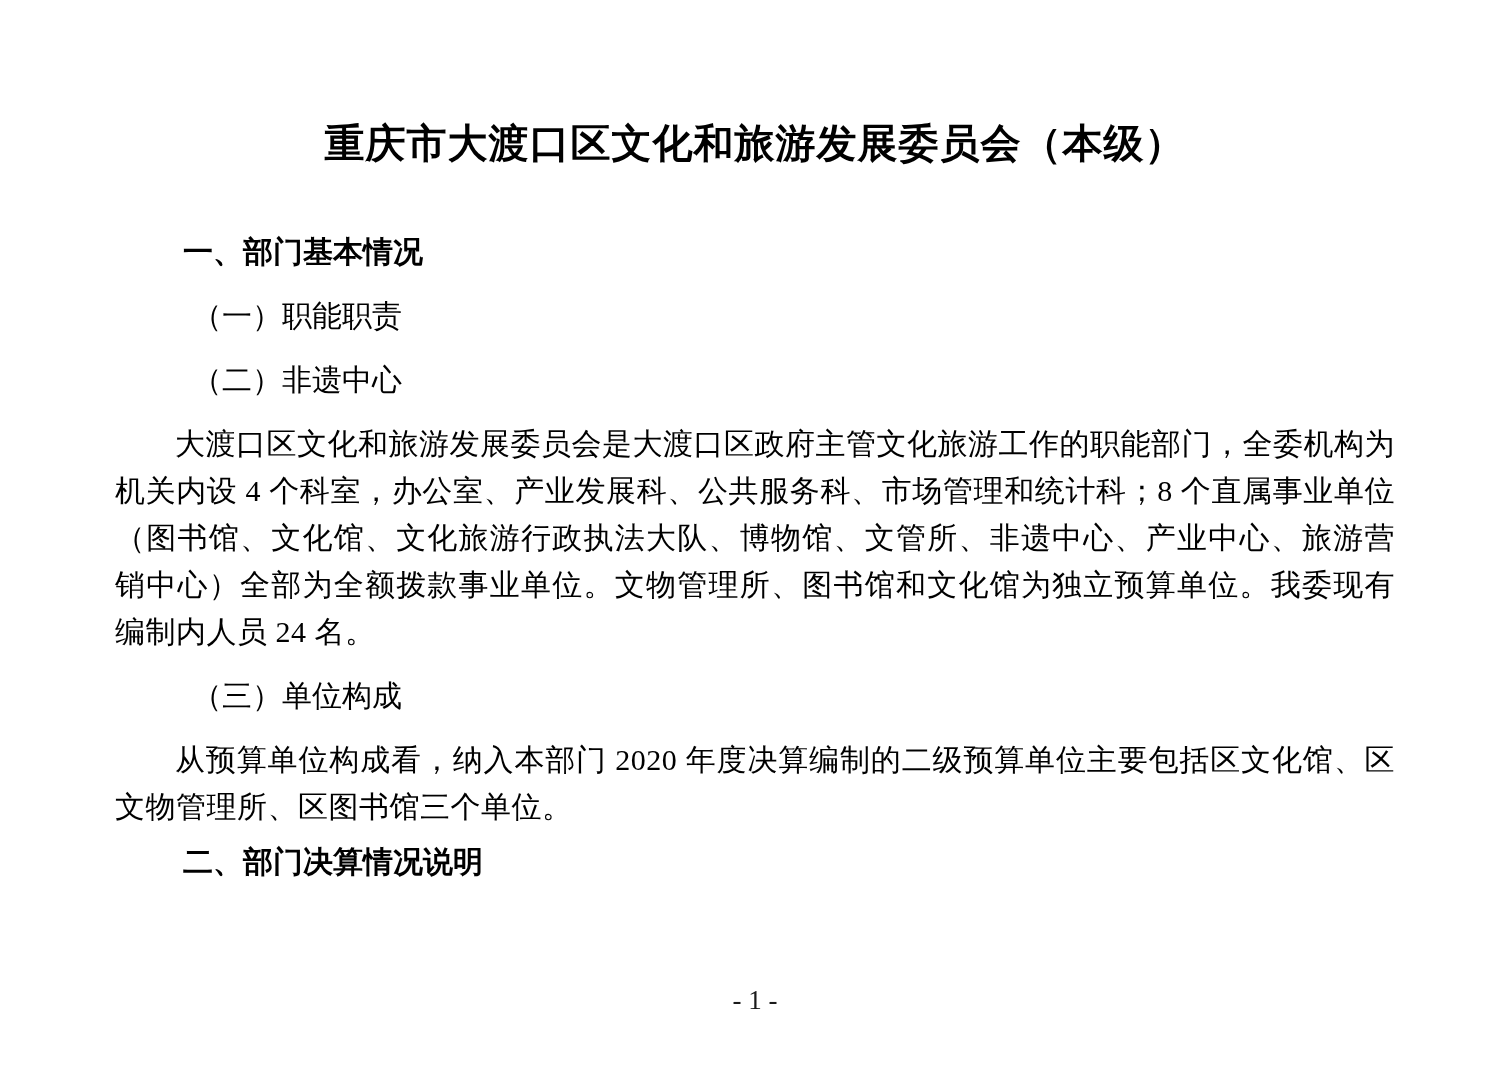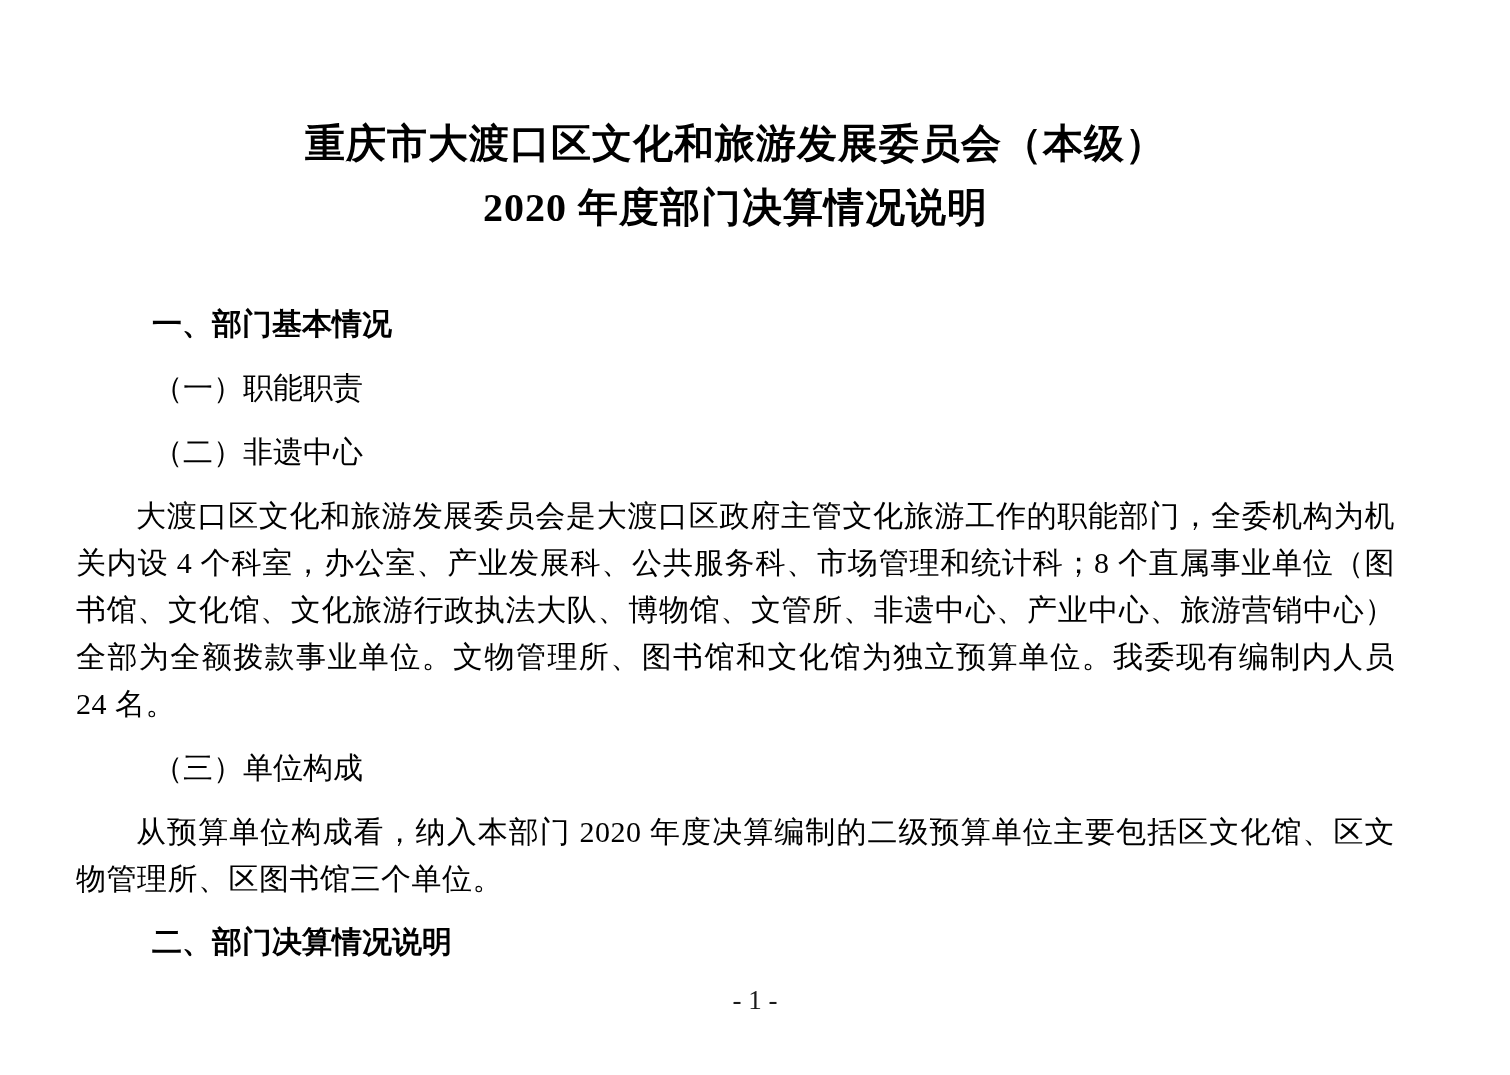--- a/index.html
+++ b/index.html
@@ -10,36 +10,36 @@
   .page {
     position: relative;
     width: 1510px;
     height: 1075px;
     background: #ffffff;
     overflow: hidden;
     font-family: "Liberation Serif", "DejaVu Serif", serif;
     color: #000000;
   }
   .content {
-    padding: 112px 115px 0 76px;
+    padding: 112px 115px 0 115px;
   }
   .doc-title {
     margin: 0;
     text-align: center;
     font-size: 40px;
     line-height: 64px;
     font-weight: 700;
     font-family: "Liberation Serif", "DejaVu Serif", serif;
     letter-spacing: 1px;
   }
   .title-spacer {
     height: 44px;
   }
   .h-sans {
-    margin: 16px;
+    margin: 8px;
     font-size: 30px;
     line-height: 47px;
     font-weight: 700;
     font-family: Liberation Sans, sans-serif;
     text-indent: 2em;
   }
   .h-kai {
     margin: 17px;
     font-size: 30px;
     line-height: 47px;
@@ -69,21 +69,20 @@
   }
 </style>
 </head>
 <body>
 
 <div class="page">
   <div class="content">
 
     <h1 class="doc-title">重庆市大渡口区文化和旅游发展委员会（本级）</h1>
 
-    <h1 class="doc-title">2020 年度部门决算情况说明</h1>
 
     <div class="title-spacer"></div>
 
     <h2 class="h-sans">一、部门基本情况</h2>
 
     <h3 class="h-kai">（一）职能职责</h3>
 
 
     <h3 class="h-kai">（二）非遗中心</h3>
 

